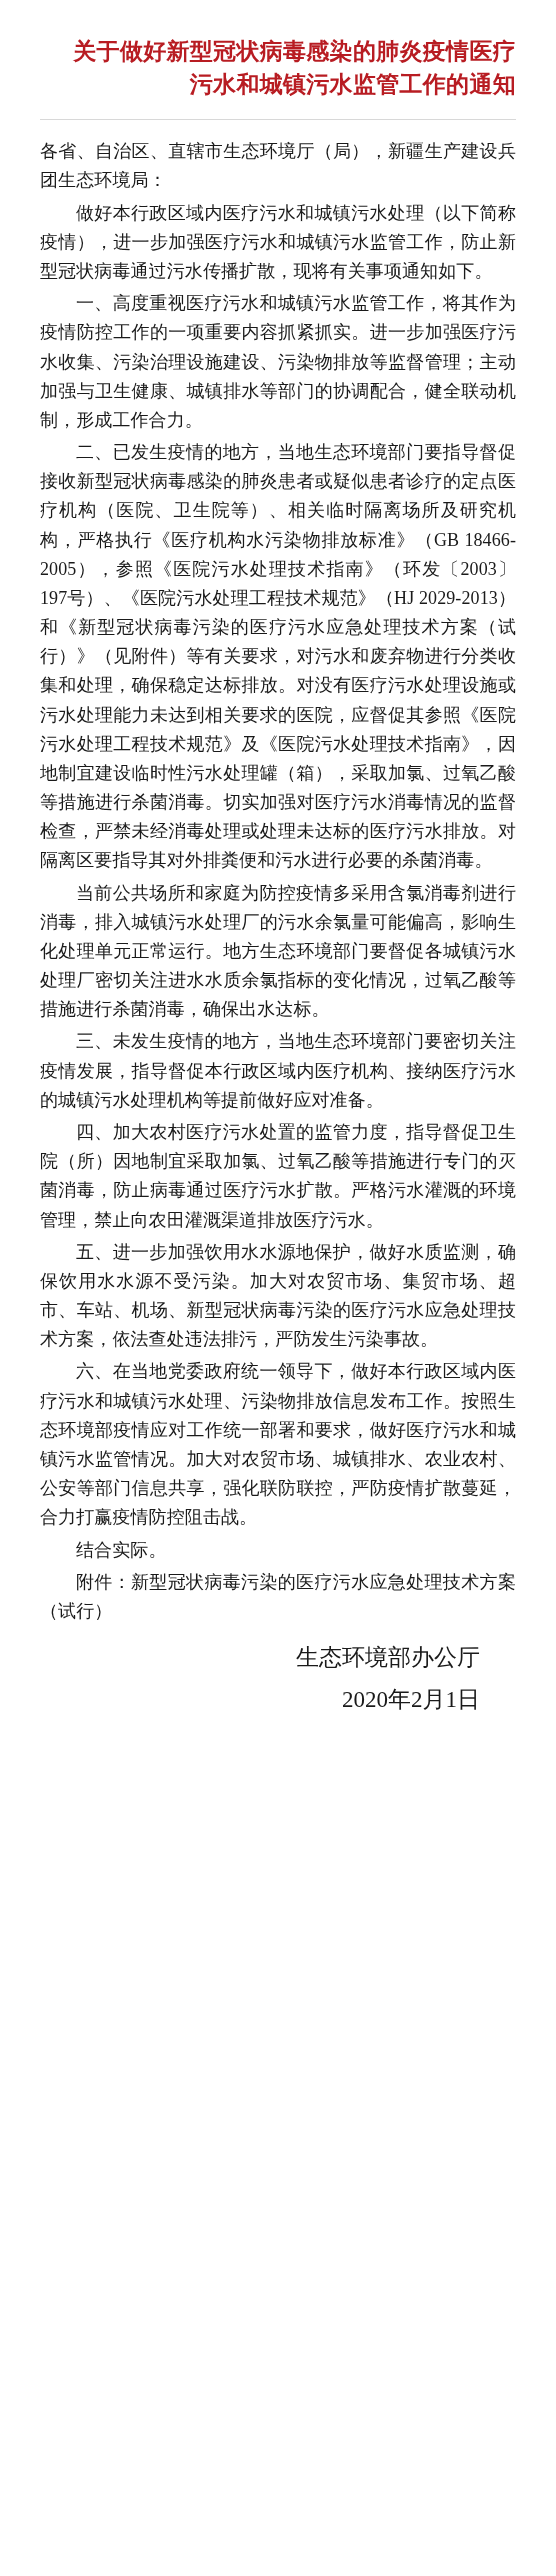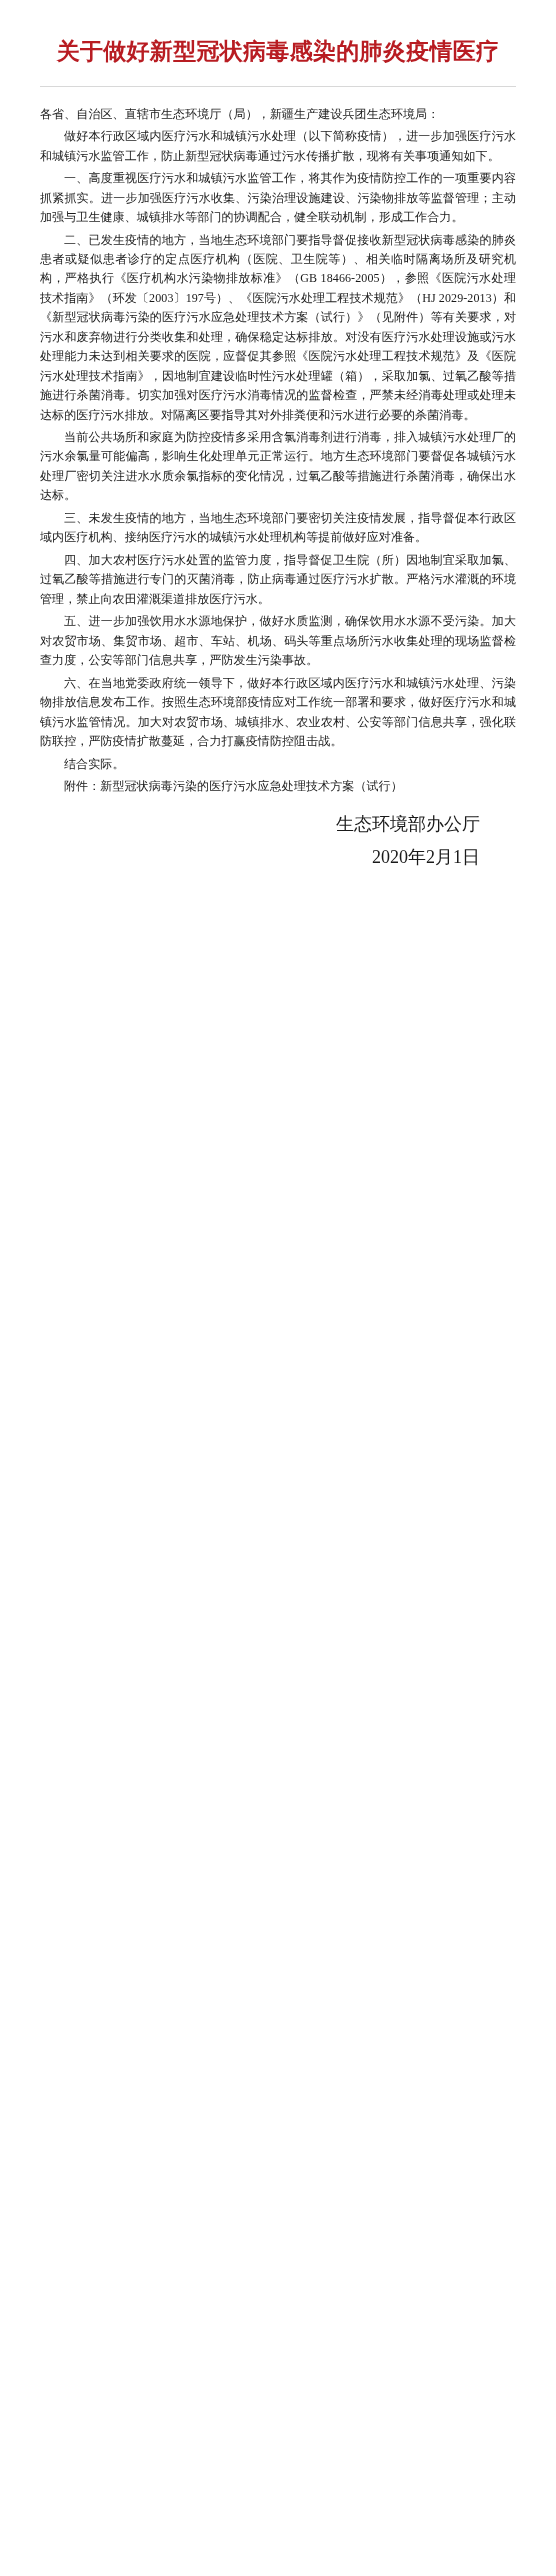--- a/index.html
+++ b/index.html
@@ -19,77 +19,78 @@
     box-sizing: border-box;
     padding: 36px 40px 31px 40px;
     background: #ffffff;
   }
   .doc-title {
     color: #b81c22;
     font-family: "Liberation Serif", "DejaVu Serif", serif;
     font-weight: bold;
     font-size: 23px;
     line-height: 1.42;
-    text-align: center;
+    text-align: right;
     letter-spacing: 0.3px;
     margin: 0 0 17.5px 0;
   }
   .title-line {
     display: block;
   }
   .rule {
     border: none;
     border-top: 0.5px solid #d8d8d8;
     margin: 15.5px 0 17.5px 0;
   }
   .body-text p {
     margin: 0 0 3.1px 0;
-    font-size: 12px;
+    font-size: 18px;
     line-height: 1.62;
     text-align: justify;
     text-justify: inter-ideograph;
     letter-spacing: 0.1px;
   }
   .indent {
     text-indent: 2em;
   }
   .noindent {
     text-indent: 0;
   }
   .sign-block {
     margin-top: 13.4px;
   }
   .sign-block p {
     margin: 0 0 4.1px 0;
-    font-size: 18px;
+    font-size: 23px;
     line-height: 1.62;
     text-align: right;
     padding-right: 36px;
   }
 </style>
 </head>
 <body>
 
 <div class="page">
 
   <h1 class="doc-title" style="color: rgb(184, 28, 34);">
     <span class="title-line">关于做好新型冠状病毒感染的肺炎疫情医疗</span>
+    <span class="title-line">污水和城镇污水监管工作的通知</span>
   </h1>
 
   <hr class="rule">
 
   <div class="body-text">
     <p class="noindent">各省、自治区、直辖市生态环境厅（局），新疆生产建设兵团生态环境局：</p>
     <p class="indent">做好本行政区域内医疗污水和城镇污水处理（以下简称疫情），进一步加强医疗污水和城镇污水监管工作，防止新型冠状病毒通过污水传播扩散，现将有关事项通知如下。</p>
     <p class="indent">一、高度重视医疗污水和城镇污水监管工作，将其作为疫情防控工作的一项重要内容抓紧抓实。进一步加强医疗污水收集、污染治理设施建设、污染物排放等监督管理；主动加强与卫生健康、城镇排水等部门的协调配合，健全联动机制，形成工作合力。</p>
     <p class="indent">二、已发生疫情的地方，当地生态环境部门要指导督促接收新型冠状病毒感染的肺炎患者或疑似患者诊疗的定点医疗机构（医院、卫生院等）、相关临时隔离场所及研究机构，严格执行《医疗机构水污染物排放标准》（GB 18466-2005），参照《医院污水处理技术指南》（环发〔2003〕197号）、《医院污水处理工程技术规范》（HJ 2029-2013）和《新型冠状病毒污染的医疗污水应急处理技术方案（试行）》（见附件）等有关要求，对污水和废弃物进行分类收集和处理，确保稳定达标排放。对没有医疗污水处理设施或污水处理能力未达到相关要求的医院，应督促其参照《医院污水处理工程技术规范》及《医院污水处理技术指南》，因地制宜建设临时性污水处理罐（箱），采取加氯、过氧乙酸等措施进行杀菌消毒。切实加强对医疗污水消毒情况的监督检查，严禁未经消毒处理或处理未达标的医疗污水排放。对隔离区要指导其对外排粪便和污水进行必要的杀菌消毒。</p>
     <p class="indent">当前公共场所和家庭为防控疫情多采用含氯消毒剂进行消毒，排入城镇污水处理厂的污水余氯量可能偏高，影响生化处理单元正常运行。地方生态环境部门要督促各城镇污水处理厂密切关注进水水质余氯指标的变化情况，过氧乙酸等措施进行杀菌消毒，确保出水达标。</p>
     <p class="indent">三、未发生疫情的地方，当地生态环境部门要密切关注疫情发展，指导督促本行政区域内医疗机构、接纳医疗污水的城镇污水处理机构等提前做好应对准备。</p>
     <p class="indent">四、加大农村医疗污水处置的监管力度，指导督促卫生院（所）因地制宜采取加氯、过氧乙酸等措施进行专门的灭菌消毒，防止病毒通过医疗污水扩散。严格污水灌溉的环境管理，禁止向农田灌溉渠道排放医疗污水。</p>
-    <p class="indent">五、进一步加强饮用水水源地保护，做好水质监测，确保饮用水水源不受污染。加大对农贸市场、集贸市场、超市、车站、机场、码头等重点场所污水收集处理的现场监督检查力度，公安等部门信息共享，严防发生污染事故。</p>
+    <p class="indent">五、进一步加强饮用水水源地保护，做好水质监测，确保饮用水水源不受污染。加大对农贸市场、集贸市场、超市、车站、机场、新型冠状病毒污染的医疗污水应急处理技术方案，依法查处违法排污，严防发生污染事故。</p>
     <p class="indent">六、在当地党委政府统一领导下，做好本行政区域内医疗污水和城镇污水处理、污染物排放信息发布工作。按照生态环境部疫情应对工作统一部署和要求，做好医疗污水和城镇污水监管情况。加大对农贸市场、城镇排水、农业农村、公安等部门信息共享，强化联防联控，严防疫情扩散蔓延，合力打赢疫情防控阻击战。</p>
     <p class="indent">结合实际。</p>
     <p class="indent">附件：新型冠状病毒污染的医疗污水应急处理技术方案（试行）</p>
   </div>
 
   <div class="sign-block">
     <p>生态环境部办公厅</p>
     <p>2020年2月1日</p>
   </div>
 

